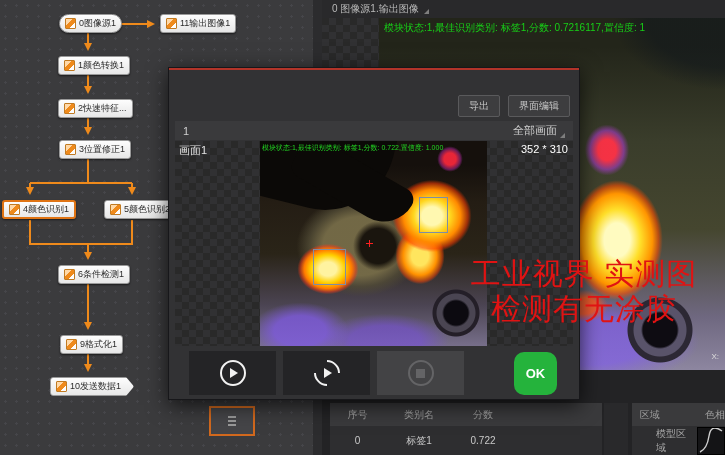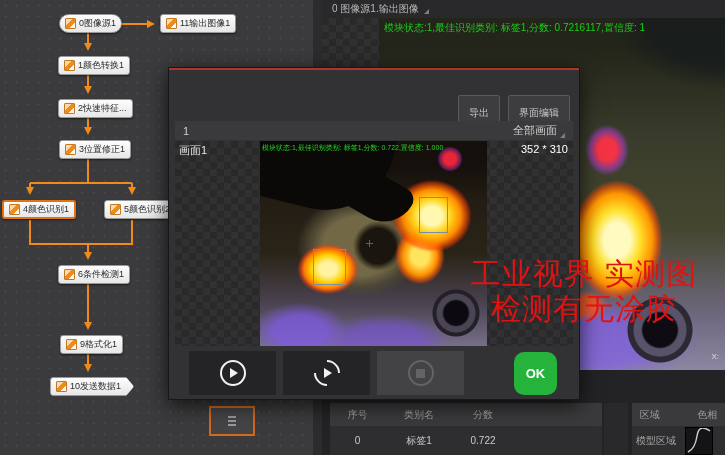--- a/index.html
+++ b/index.html
@@ -55,39 +55,39 @@
   .rp-bottom{position:relative;height:85px;background:#232325}
   .tbl-head{position:absolute;left:8px;top:33px;width:272px;height:23px;background:#3a3a3c;
         display:flex;align-items:center;color:#9f9f9f;font-size:10px}
   .tbl-row{position:absolute;left:8px;top:56px;width:272px;height:29px;background:#2e2e30;
         display:flex;align-items:center;color:#c9c9c9;font-size:10px;cursor:pointer}
   .c1{width:55px;text-align:center}.c2{width:68px;text-align:center}.c3{width:60px;text-align:center}
   .scrollstrip{position:absolute;left:282px;top:33px;width:24px;height:52px;background:#29292b}
   .reg-head{position:absolute;left:310px;top:33px;right:0;height:23px;background:#3a3a3c;
         color:#9f9f9f;font-size:10px;display:flex;align-items:center;overflow:hidden}
   .reg-head .r1{width:60px;text-align:center}
-  .reg-head .r2{margin-left:22px;width:60px;text-align:center}
+  .reg-head .r2{margin-left:22px;width:60px;text-align:right}
   .reg-row{position:absolute;left:310px;top:56px;right:0;height:29px;background:#2e2e30;
         color:#a9a9a9;font-size:10px;display:flex;align-items:center;overflow:hidden}
-  .reg-row .lbl{margin-left:4px}
+  .reg-row .lbl{margin-left:24px}
   .thumb{margin-left:9px;width:26px;height:26px;background:#141416;border:1px solid #000;flex:0 0 auto}
 
   
   .dlg{position:absolute;left:168px;top:67px;width:412px;height:333px;background:#323234;
        border:1px solid #17171a;box-shadow:0 5px 20px rgba(0,0,0,.7);z-index:5;box-sizing:border-box}
   .dlg-topline{height:2px;background:#b23429}
   .dlg-title{height:22px;display:flex;align-items:center;padding:0 9px;color:#cfcfcf;font-size:11px;background:#303032}
   .dlg-ticons{margin-left:auto;display:flex;gap:13px;align-items:center;color:#c2c2c2;font-size:11px}
   .dlg-ticons span{cursor:pointer;line-height:1}
   .pin{width:9px;height:12px;position:relative;cursor:pointer}
   .pin::before{content:"";position:absolute;left:1px;top:1px;width:7px;height:6px;background:#c2c2c2}
   .pin::after{content:"";position:absolute;left:4px;top:7px;width:1px;height:5px;background:#c2c2c2}
   .dlg-toolbar{position:absolute;top:27px;right:9px;display:flex;gap:8px}
   .tbtn{background:#3d3d3f;border:1px solid #5a5a5c;color:#c6c6c6;font-size:10px;
-        padding:10px 10px;border-radius:2px;cursor:pointer}
+        padding:3px 10px;border-radius:2px;cursor:pointer}
   .dlg-sel{position:absolute;left:6px;right:6px;top:53px;height:19px;background:#3a3a3c;
         display:flex;align-items:center;padding:0 8px;color:#cfcfcf;font-size:11px;box-sizing:border-box}
   .dlg-sel .all{margin-left:auto;display:flex;align-items:flex-end;gap:3px;cursor:pointer}
   .dlg-img{position:absolute;left:6px;right:6px;top:73px;height:205px;overflow:hidden}
   .frame-label{position:absolute;left:4px;top:2px;color:#e3e3e3;font-size:11px;z-index:3}
   .frame-size{position:absolute;right:5px;top:2px;color:#fff;font-size:11px;z-index:3}
   .scene{position:absolute;left:85px;top:0;width:227px;height:205px;overflow:hidden;background-color:#181008;
     background-image:
       radial-gradient(circle 26px at 196px 172px,#0c0a10 0 12px,#4a4552 14px 19px,#241f28 20px 23px,transparent 24px),
       radial-gradient(ellipse 46px 42px at 172px 75px,#fff8b0 0 22%,#ffd61e 40%,#ff8a00 62%,rgba(255,60,0,.55) 78%,transparent 86%),

